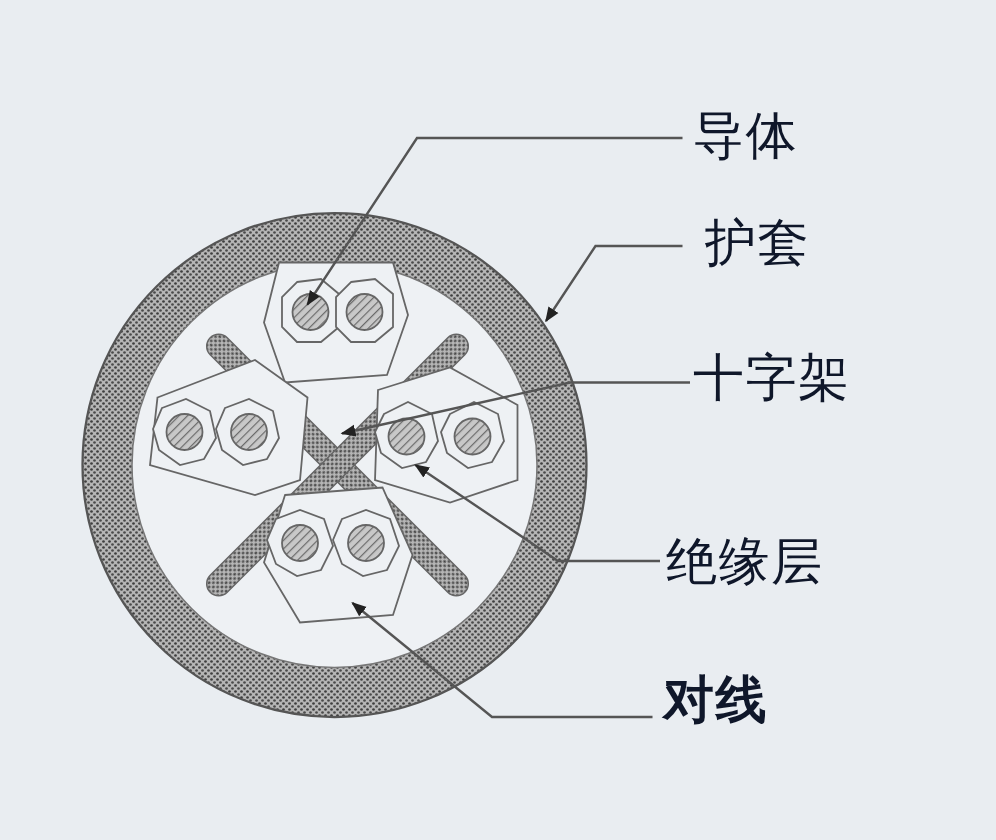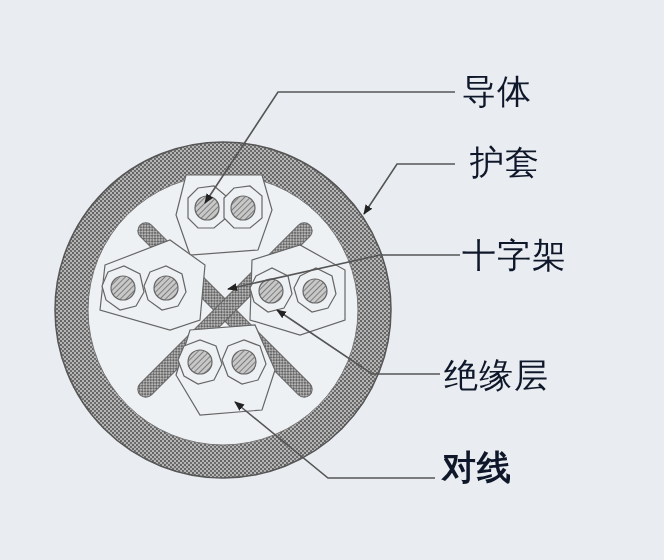--- a/index.html
+++ b/index.html
@@ -75,15 +75,15 @@
     <polyline points="455,92 278,92 205,203" marker-end="url(#arrow)"></polyline>
     <polyline points="455,164 397,164 364,214" marker-end="url(#arrow)"></polyline>
     <polyline points="460,255 380,255 228,289" marker-end="url(#arrow)"></polyline>
     <polyline points="440,374 372,374 277,310" marker-end="url(#arrow)"></polyline>
     <polyline points="435,478 328,478 235,402" marker-end="url(#arrow)"></polyline>
   </g>
 </svg>
 
 <div class="label" style="left:462px; top:74px;">导体</div>
 <div class="label" style="left:454px; top:145px;margin-left:16px;">护套</div>
-<div class="label" style="left:462px; top:238px;">十字架</div>
+<div class="label" style="left:462px; top:238px;font-family:Liberation Mono, monospace;">十字架</div>
 <div class="label" style="left:444px; top:358px;text-align:right;">绝缘层</div>
 <div class="label" style="left:442px; top:450px;font-weight:bold;">对线</div>
 
 </body></html>

